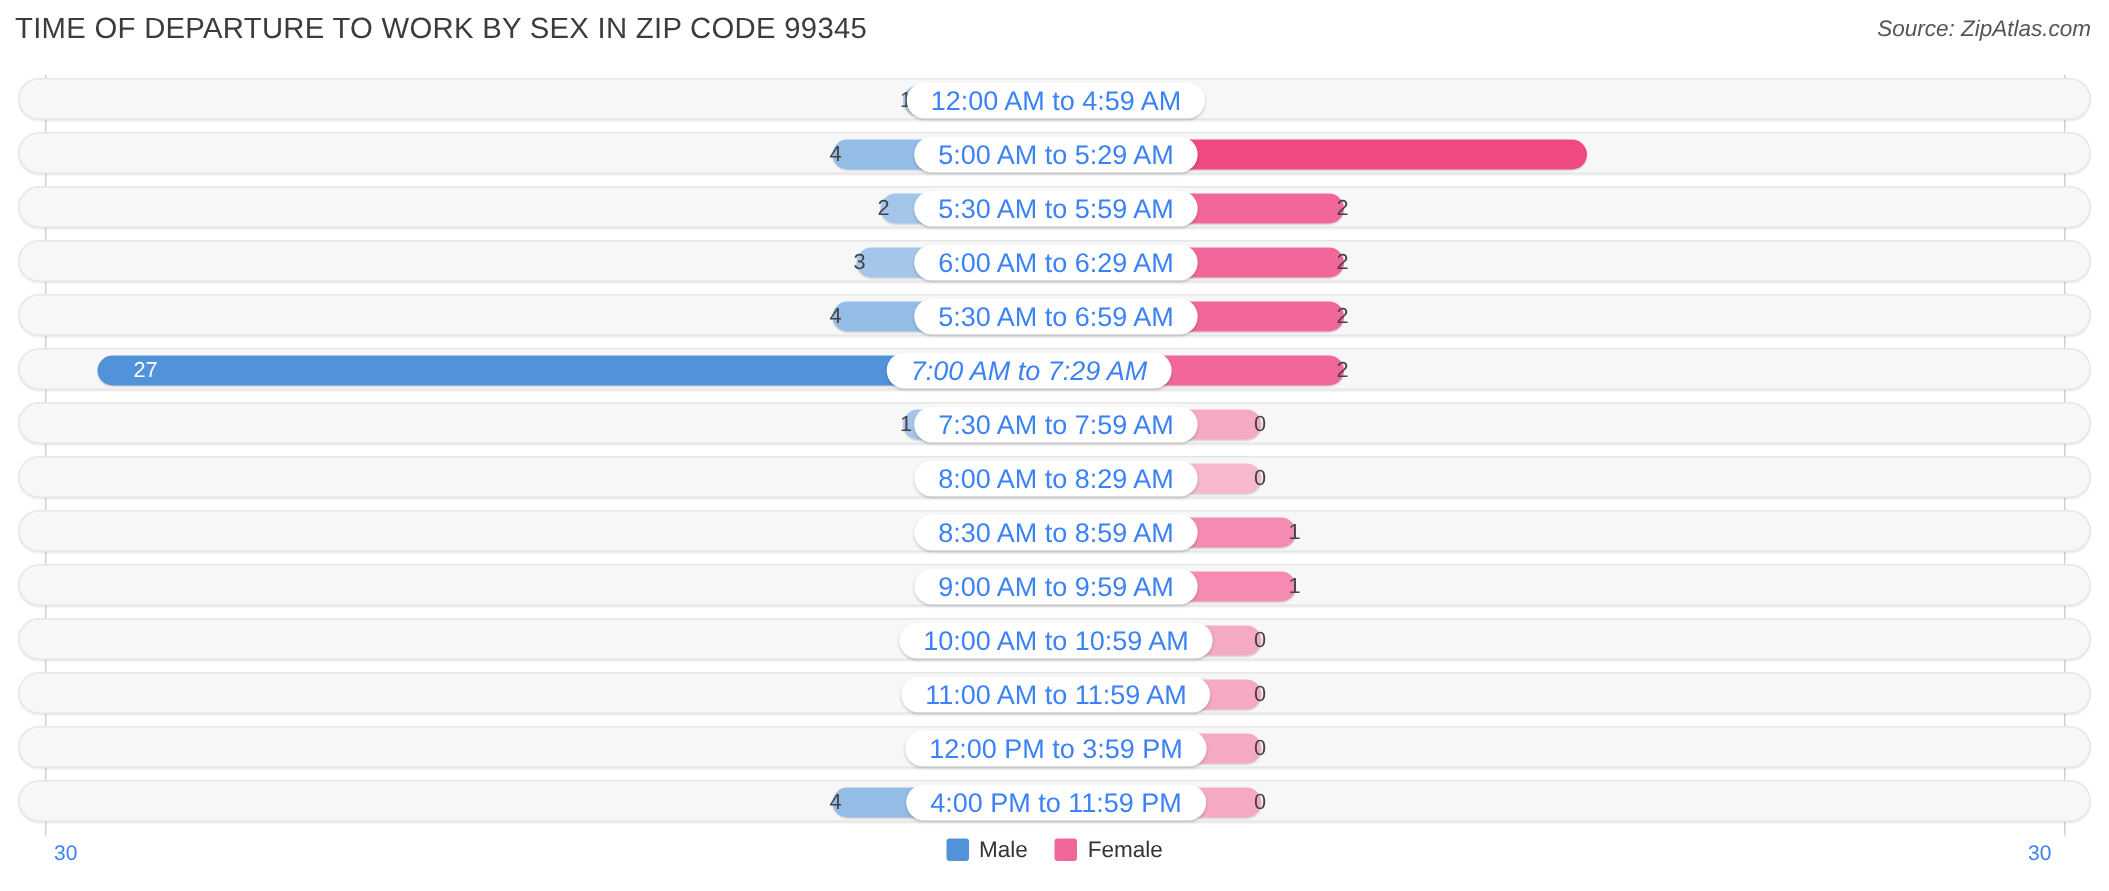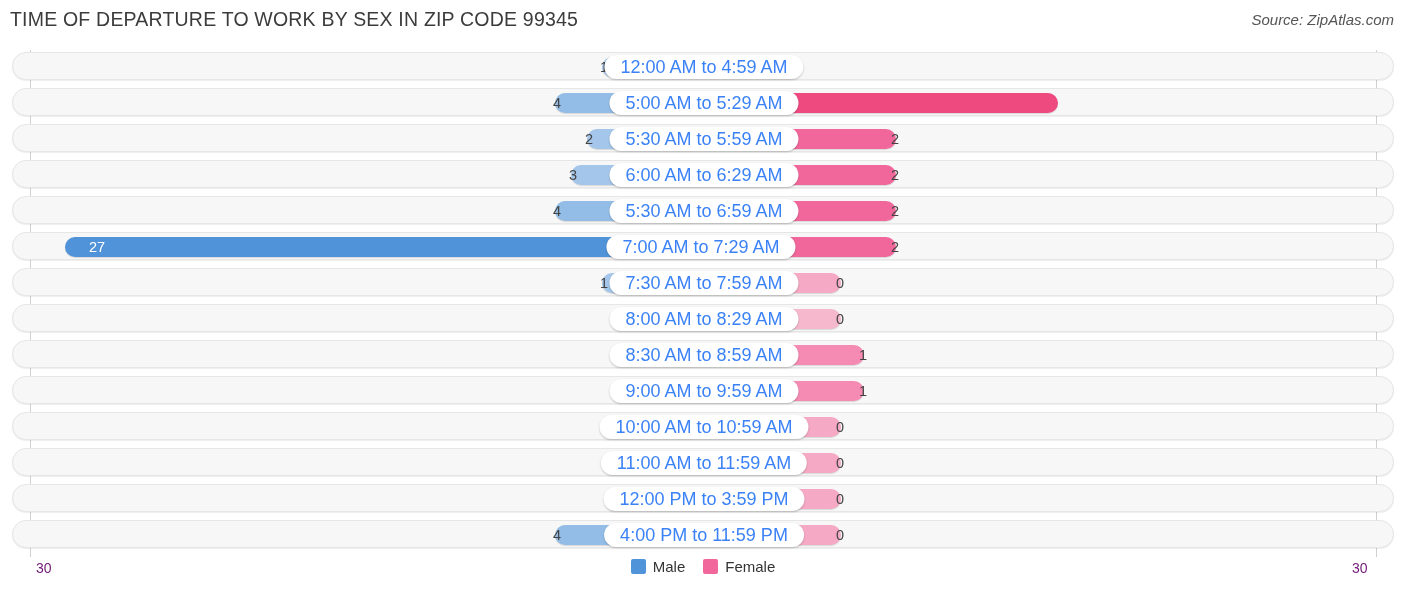--- a/index.html
+++ b/index.html
@@ -65,21 +65,21 @@
     background: #ffffff;
     border-radius: 12px;
     box-shadow: 0 1px 2px rgba(0,0,0,.22);
     font-size: 18px; color: #3b82f6;
     white-space: nowrap;
   }
 
   
   .ax-lab {
     position: absolute; top: 560px;
-    font-size: 14px; color: #701a75;
+    font-size: 14px; color: #3b82f6;
   }
   .ax-lab-left  { left: 36px; }
   .ax-lab-right { left: 1352px; }
 
   .legend {
     position: absolute; top: 558px; left: 0; width: 1406px;
     display: flex; justify-content: center; align-items: center; gap: 18px;
   }
   .lg-item { display: flex; align-items: center; gap: 7px; }
   .lg-swatch { width: 15px; height: 15px; border-radius: 2px; }
@@ -130,21 +130,21 @@
         <div class="bar bar-female" style="width: 180px; background: rgb(242, 103, 155);"></div>
         <div class="val val-male" style="right: 832px;">4</div>
         <div class="val val-female" style="left: 878px;">2</div>
         <div class="pill" style="left: 691px;">5:30 AM to 6:59 AM</div>
       </div>
       <div class="row" style="top: 182px;">
         <div class="bar bar-male" style="width: 625px; background: rgb(80, 147, 216);"></div>
         <div class="bar bar-female" style="width: 180px; background: rgb(242, 103, 155);"></div>
         <div class="val val-male val-inside" style="left: 76px; text-align: center;">27</div>
         <div class="val val-female" style="left: 878px;">2</div>
-        <div class="pill" style="left: 688px;">7:00 AM to 7:29 AM</div>
+        <div class="pill" style="left: 673px; font-style: italic;">7:00 AM to 7:29 AM</div>
       </div>
       <div class="row" style="top: 218px;">
         <div class="bar bar-male" style="width: 88px; background: rgb(163, 198, 234);"></div>
         <div class="bar bar-female" style="width: 125px; background: rgb(245, 169, 196);"></div>
         <div class="val val-male" style="right: 785px;">1</div>
         <div class="val val-female" style="left: 823px;">0</div>
         <div class="pill" style="left: 691px;">7:30 AM to 7:59 AM</div>
       </div>
       <div class="row" style="top: 254px;">
         <div class="bar bar-male" style="width: 72px; background: rgb(163, 198, 234);"></div>

